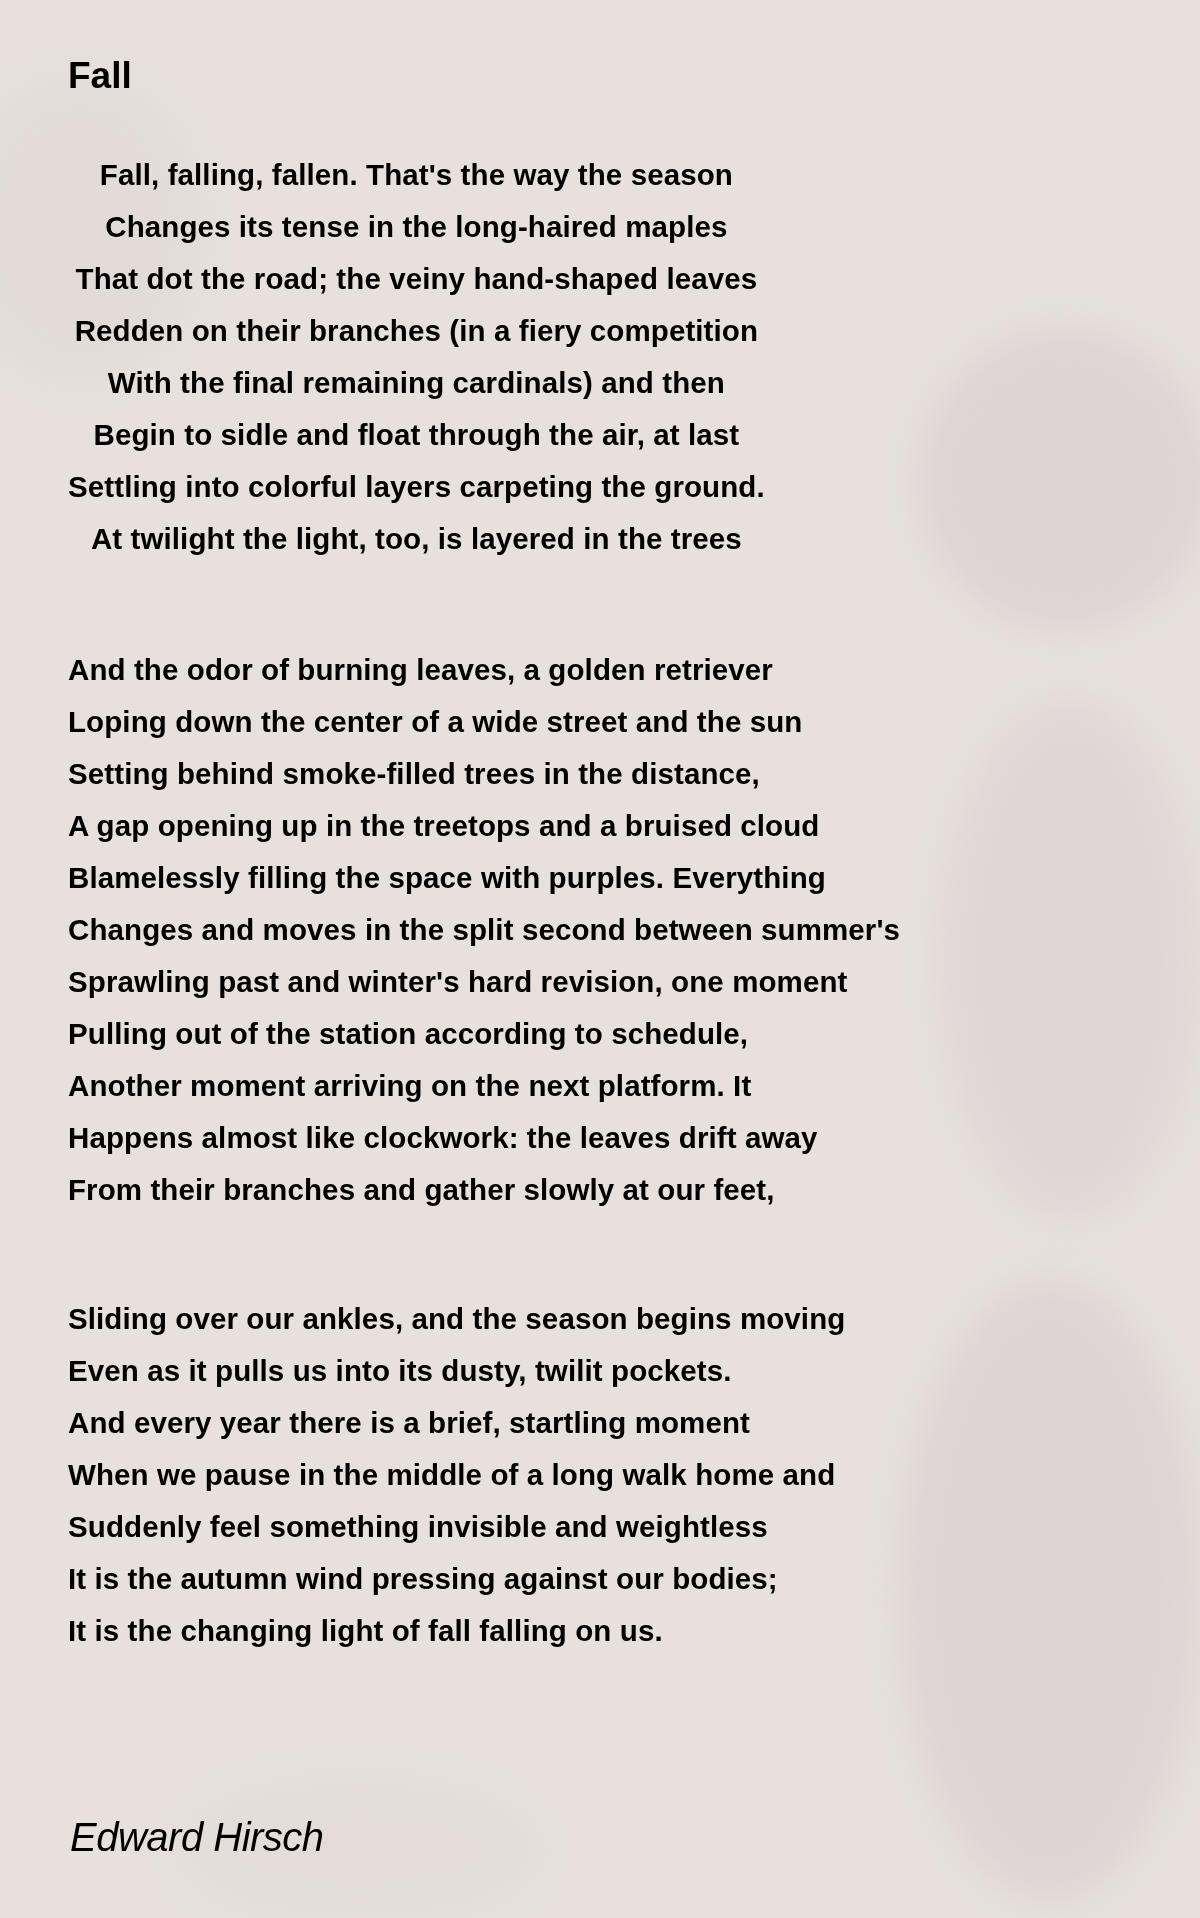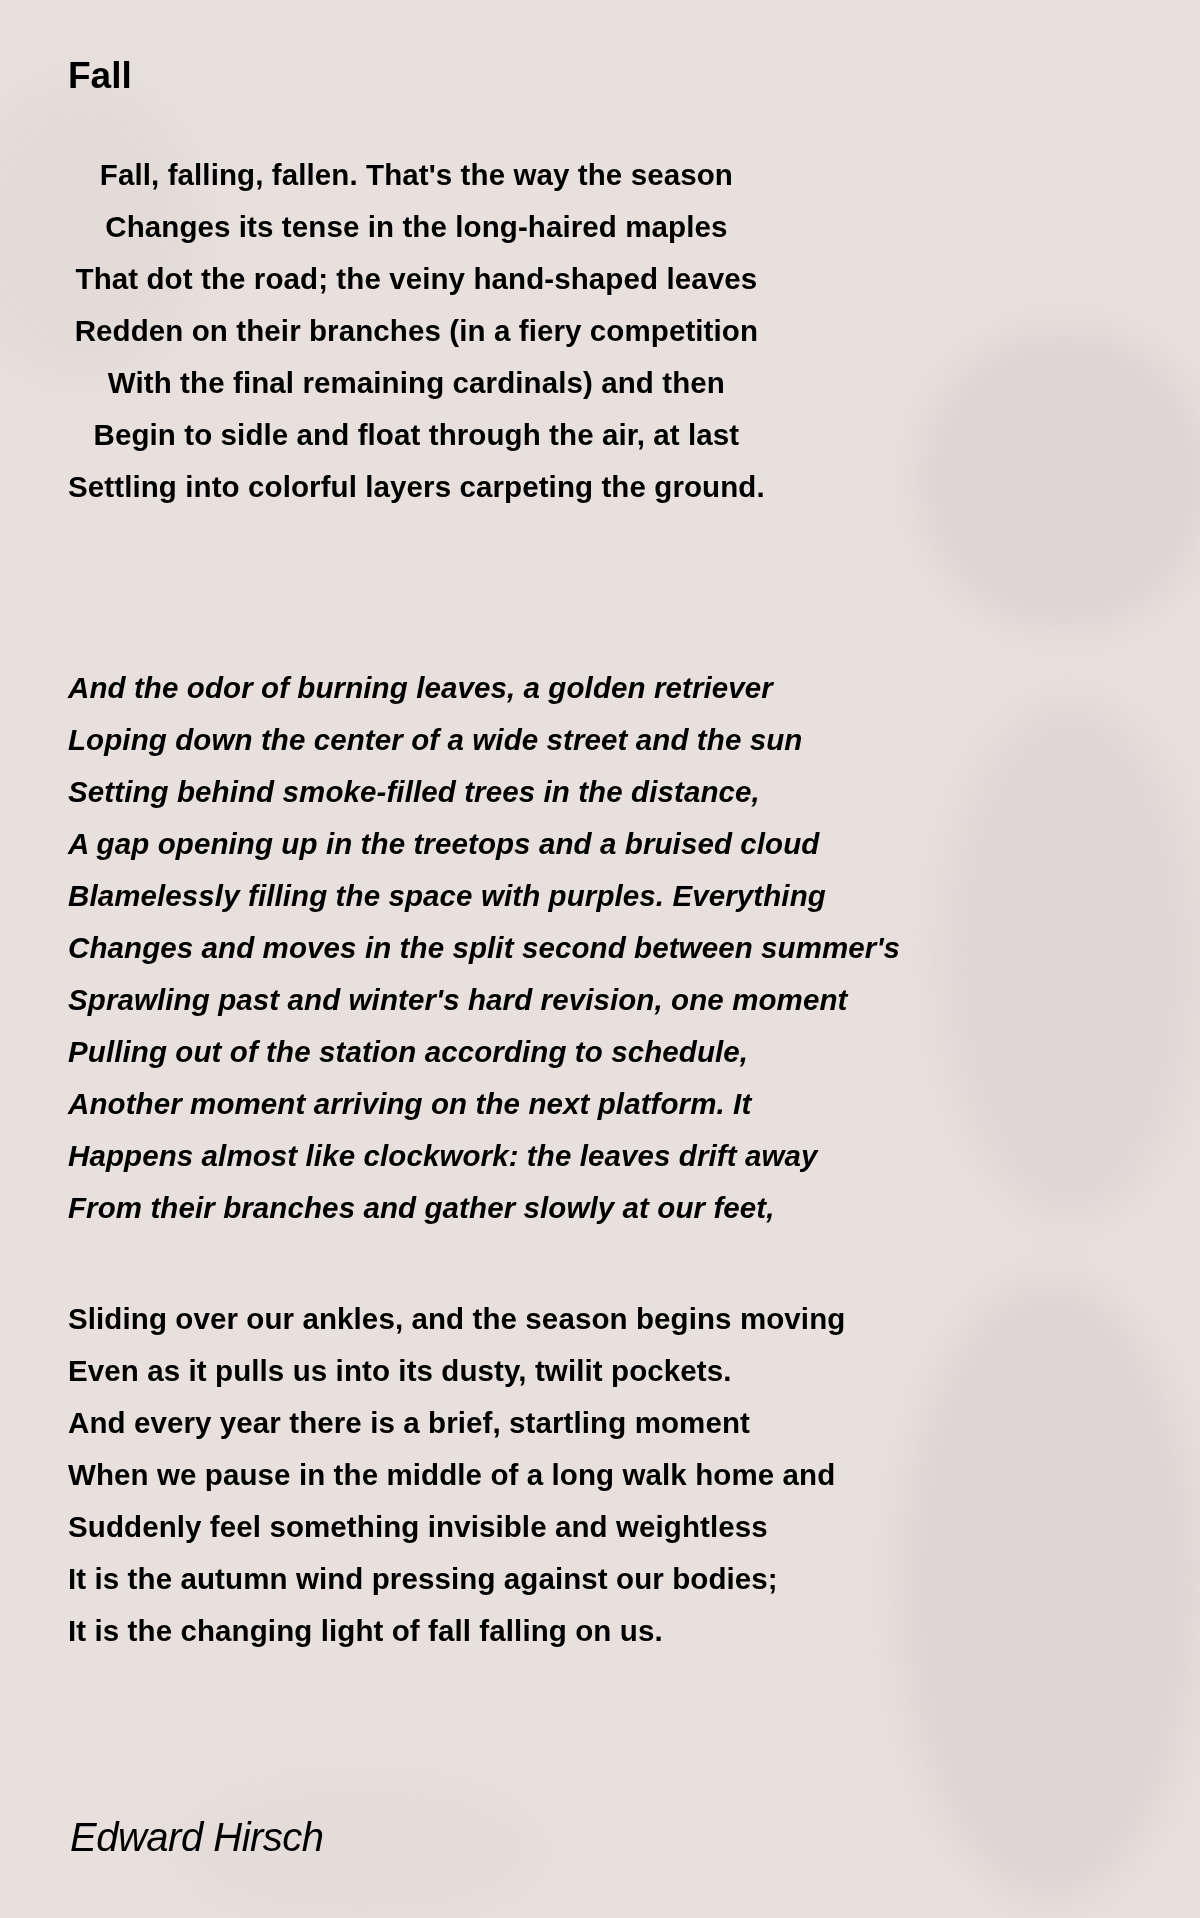--- a/index.html
+++ b/index.html
@@ -43,23 +43,24 @@
   <h1 class="title">Fall</h1>
 
   <ul class="stanza" style="top:149px;text-align:center;">
     <li class="line">Fall, falling, fallen. That's the way the season</li>
     <li class="line">Changes its tense in the long-haired maples</li>
     <li class="line">That dot the road; the veiny hand-shaped leaves</li>
     <li class="line">Redden on their branches (in a fiery competition</li>
     <li class="line">With the final remaining cardinals) and then</li>
     <li class="line">Begin to sidle and float through the air, at last</li>
     <li class="line">Settling into colorful layers carpeting the ground.</li>
+    <li class="line">At twilight the light, too, is layered in the trees</li>
   </ul>
 
-  <ul class="stanza" style="top:662px;font-style:italic;">
+  <ul class="stanza" style="top:644px;">
     <li class="line">And the odor of burning leaves, a golden retriever</li>
     <li class="line">Loping down the center of a wide street and the sun</li>
     <li class="line">Setting behind smoke-filled trees in the distance,</li>
     <li class="line">A gap opening up in the treetops and a bruised cloud</li>
     <li class="line">Blamelessly filling the space with purples. Everything</li>
     <li class="line">Changes and moves in the split second between summer's</li>
     <li class="line">Sprawling past and winter's hard revision, one moment</li>
     <li class="line">Pulling out of the station according to schedule,</li>
     <li class="line">Another moment arriving on the next platform. It</li>
     <li class="line">Happens almost like clockwork: the leaves drift away</li>

